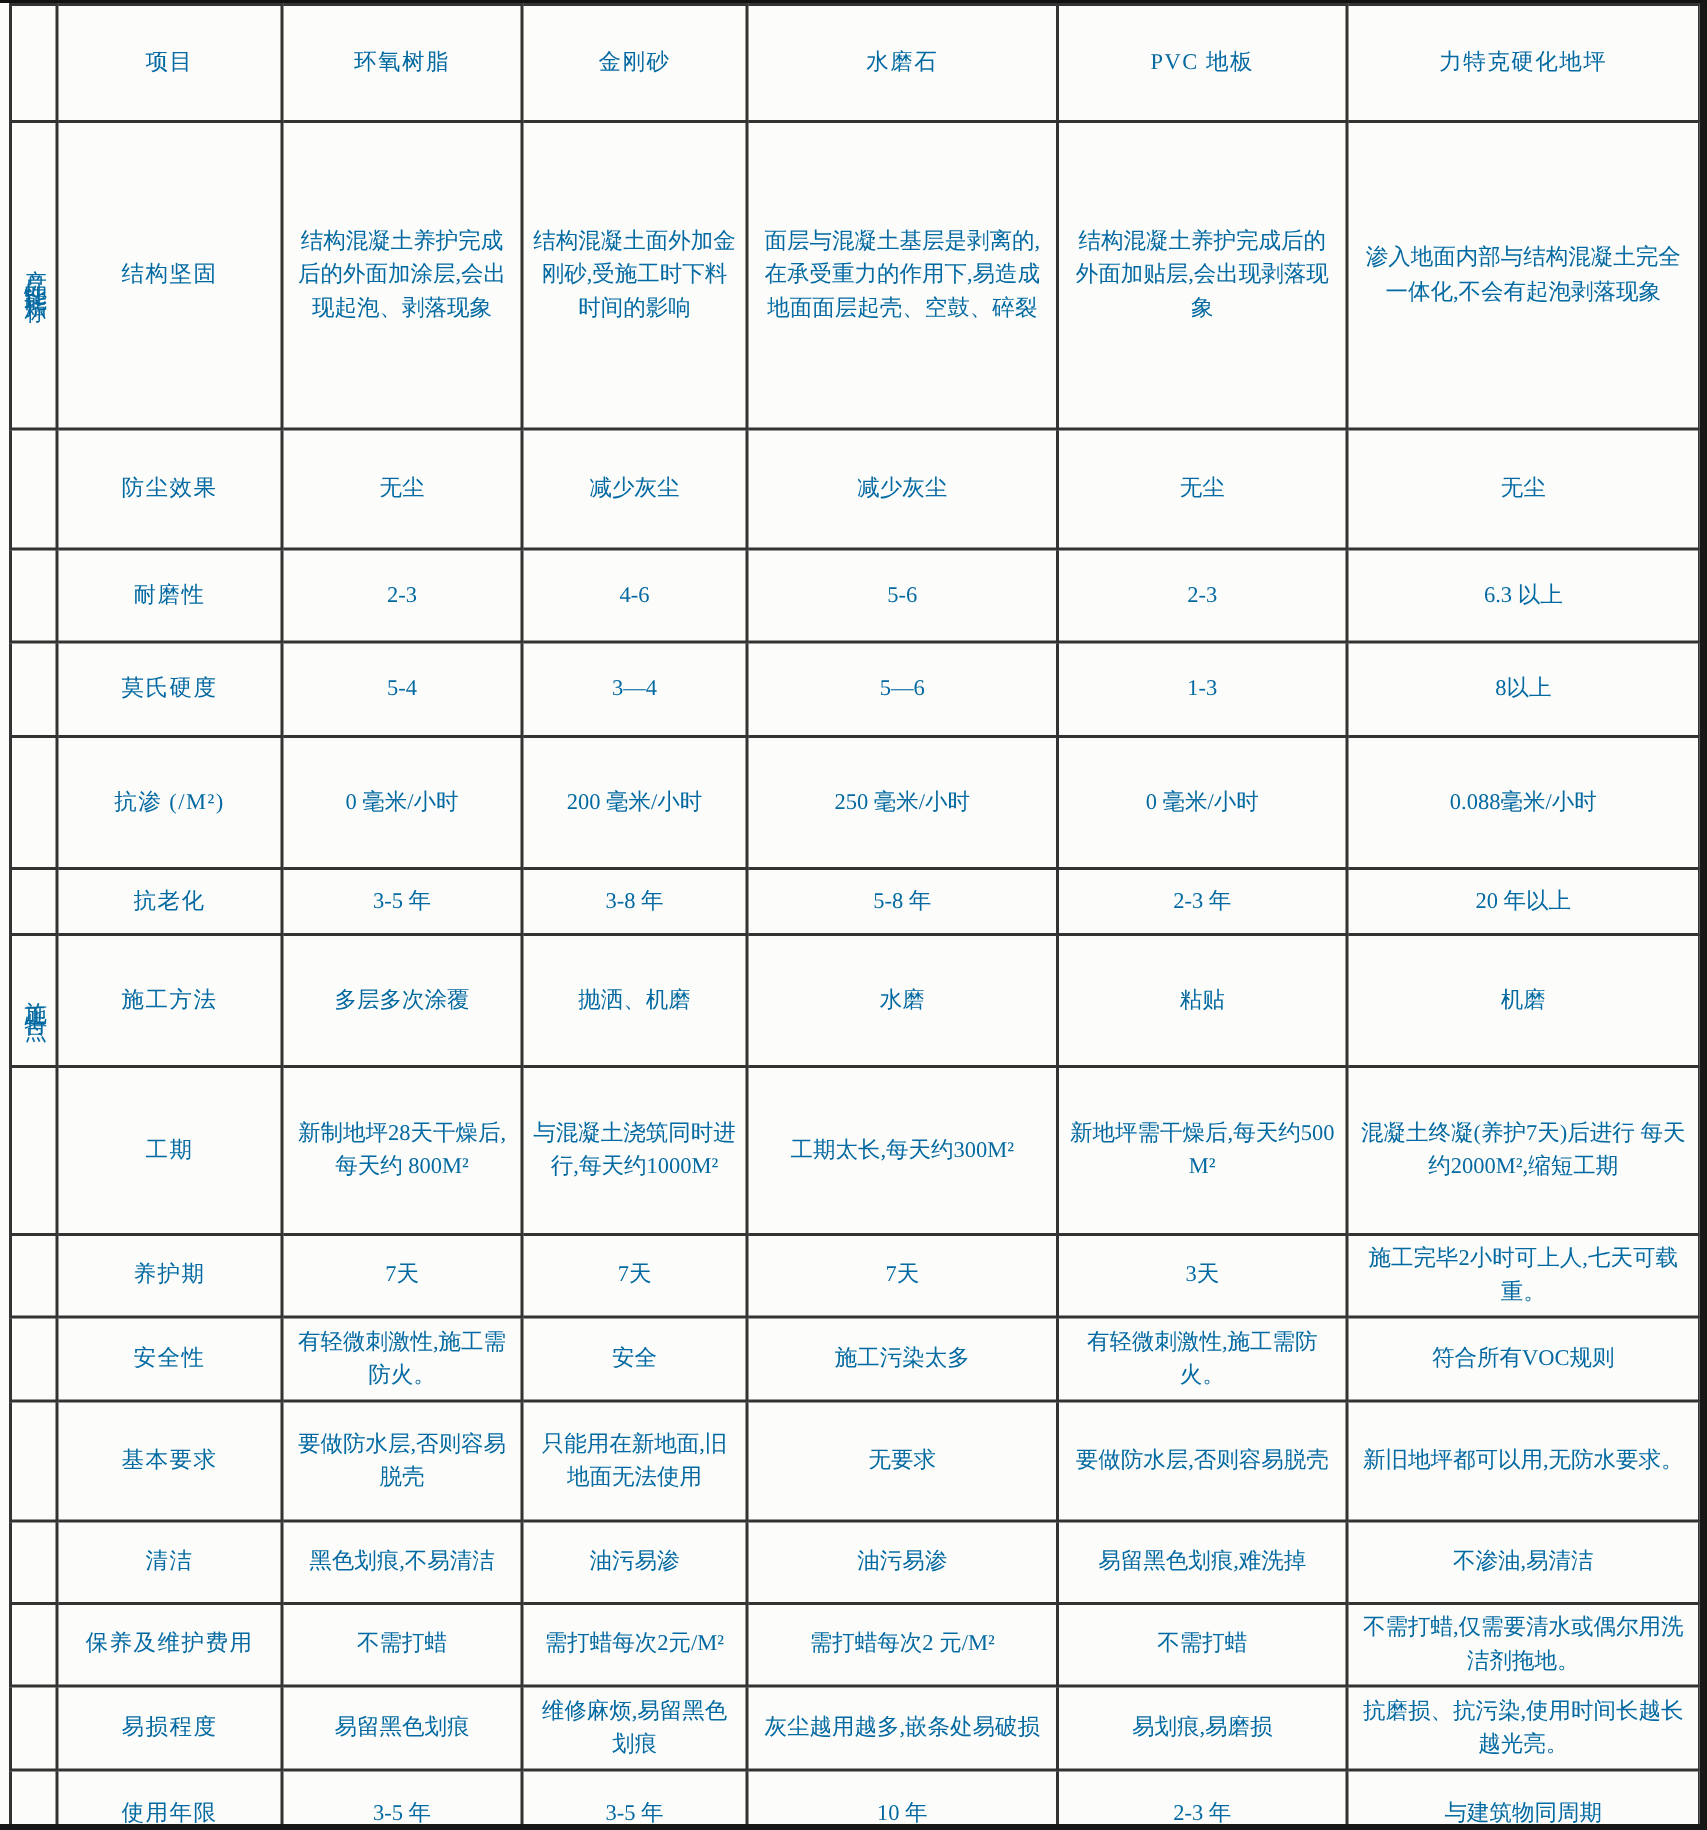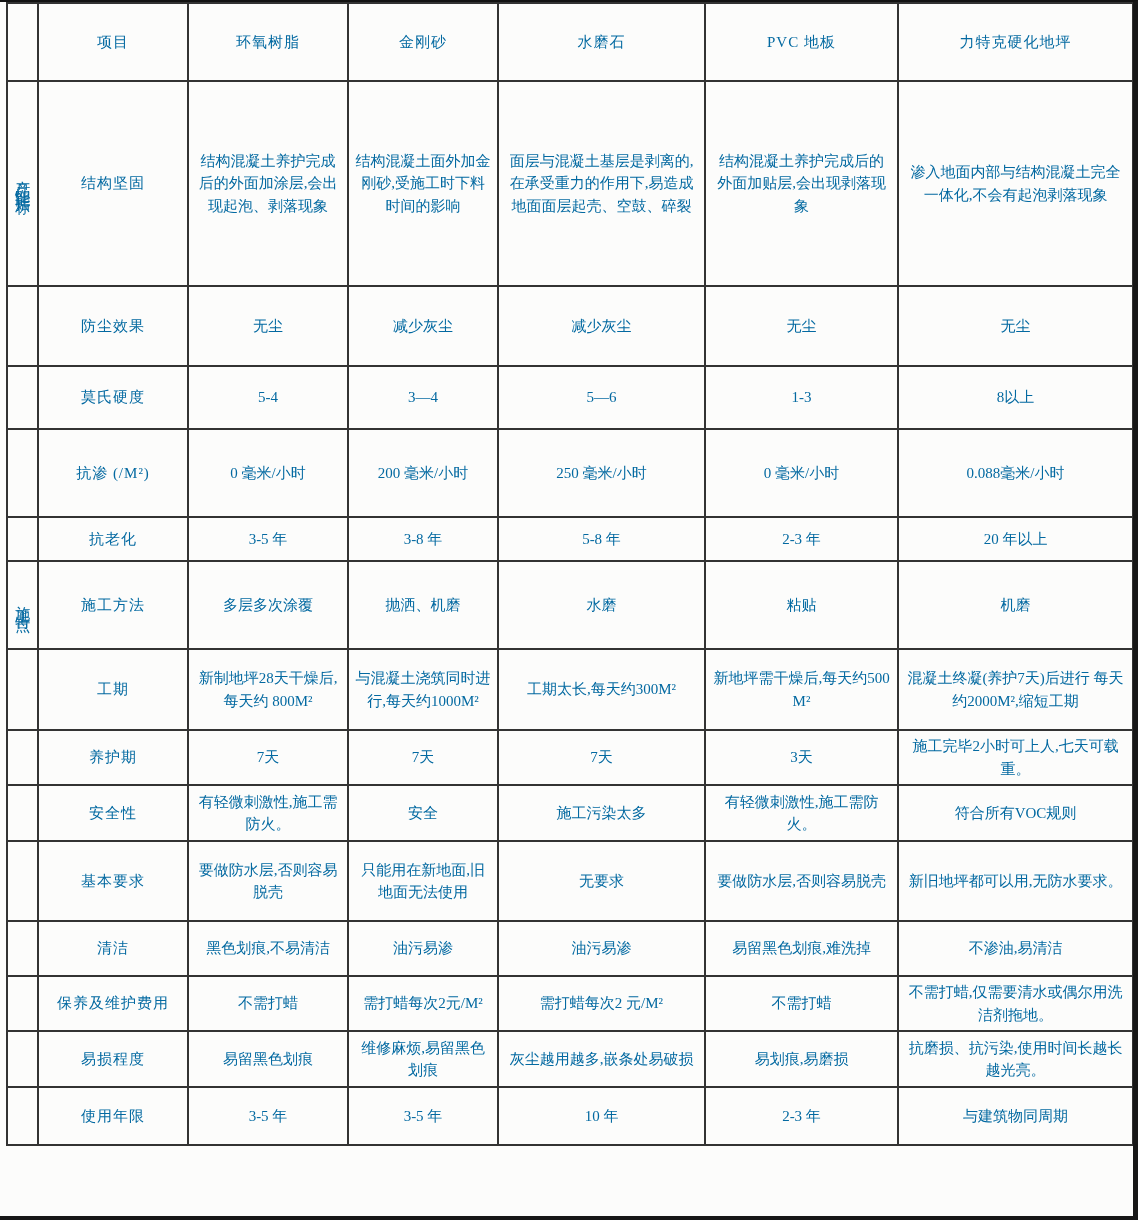--- a/index.html
+++ b/index.html
@@ -46,21 +46,21 @@
     font-size: 15px;
   }
   tr.r-header   { height: 78px; }
   tr.r-jiegou   { height: 205px; }
   tr.r-fangchen { height: 80px; }
   tr.r-naimo    { height: 62px; }
   tr.r-moshi    { height: 63px; margin-left: 16px; }
   tr.r-kangshen { height: 88px; }
   tr.r-kanglao  { height: 44px; }
   tr.r-shigong  { height: 88px; margin-left: 29px; }
-  tr.r-gongqi   { height: 81px; padding-left: 20px; }
+  tr.r-gongqi   { height: 112px; padding-left: 20px; }
   tr.r-yanghu   { height: 54px; }
   tr.r-anquan   { height: 56px; }
   tr.r-jiben    { height: 80px; }
   tr.r-qingjie  { height: 55px; margin-left: 14px; }
   tr.r-baoyang  { height: 48px; }
   tr.r-yisun    { height: 56px; }
   tr.r-shiyong  { height: 58px; }
 </style>
 </head>
 <body>
@@ -101,20 +101,29 @@
     <tr class="r-fangchen">
       <td class="gcell"></td>
       <td class="lbl">防尘效果</td>
       <td>无尘</td>
       <td>减少灰尘</td>
       <td>减少灰尘</td>
       <td>无尘</td>
       <td>无尘</td>
     </tr>
 
+    <tr class="r-naimo">
+      <td class="gcell"></td>
+      <td class="lbl">耐磨性</td>
+      <td>2-3</td>
+      <td>4-6</td>
+      <td>5-6</td>
+      <td>2-3</td>
+      <td>6.3 以上</td>
+    </tr>
 
     <tr class="r-moshi">
       <td class="gcell"></td>
       <td class="lbl">莫氏硬度</td>
       <td>5-4</td>
       <td>3—4</td>
       <td>5—6</td>
       <td>1-3</td>
       <td>8以上</td>
     </tr>

